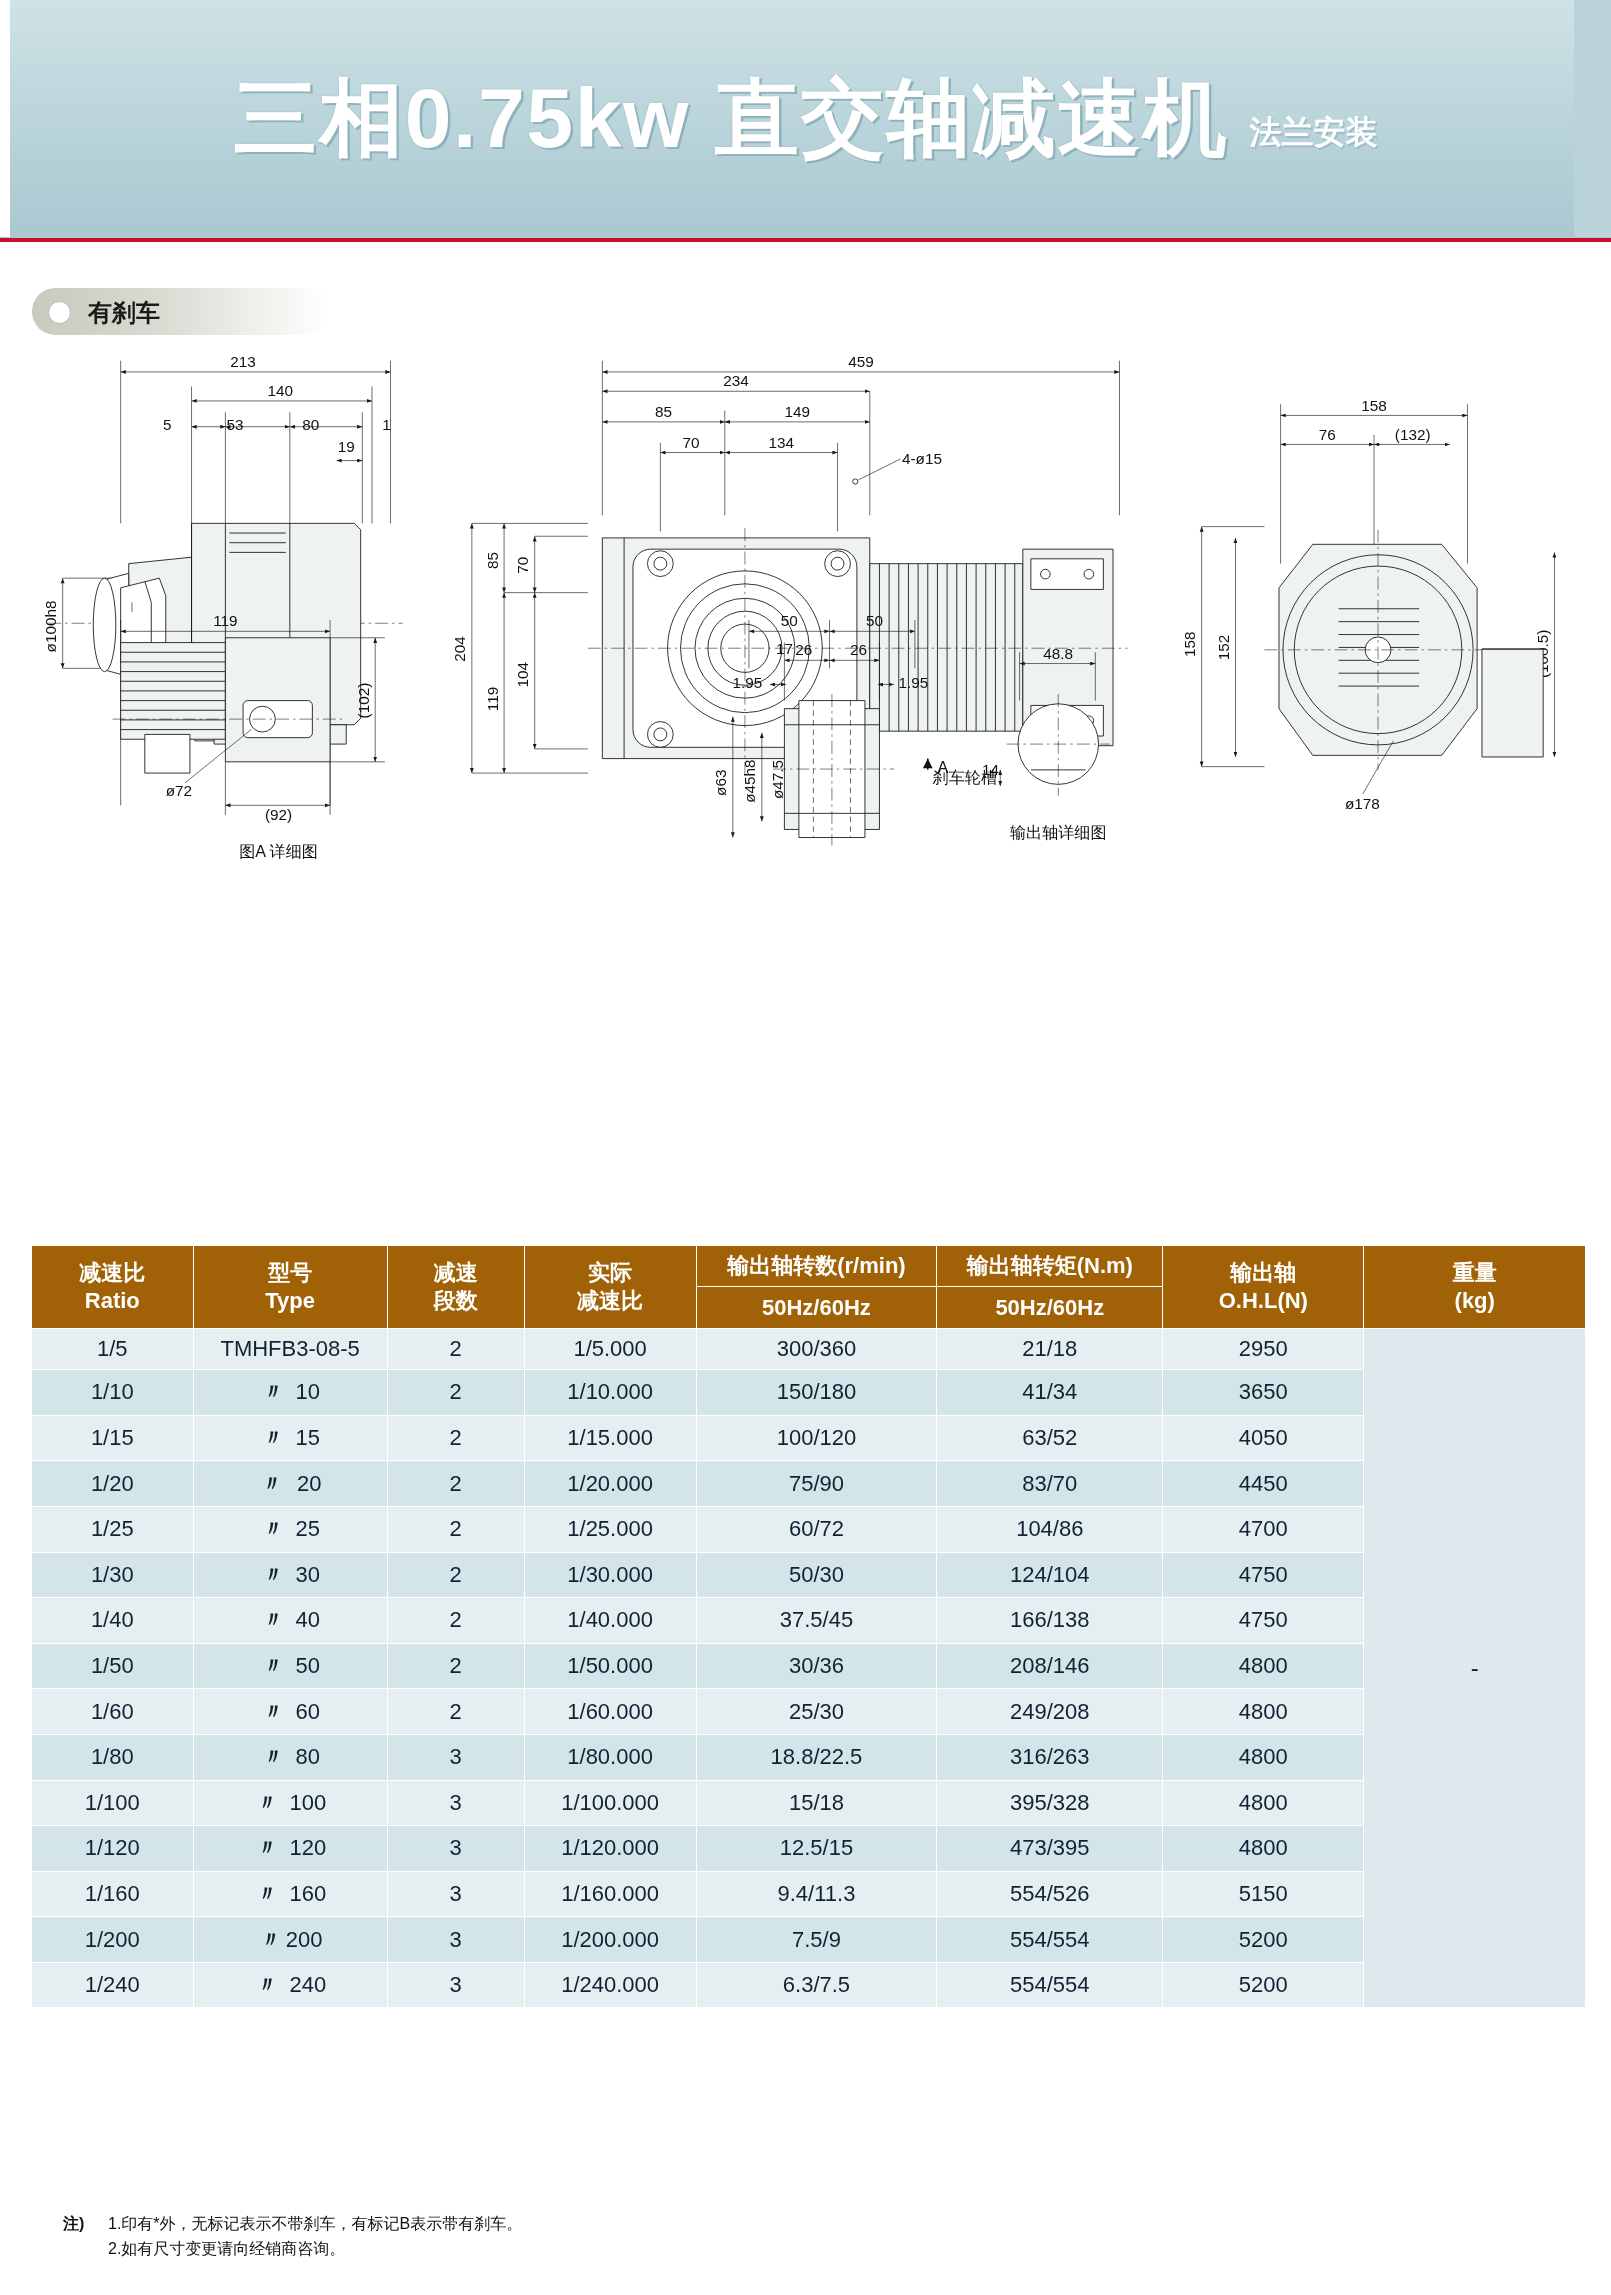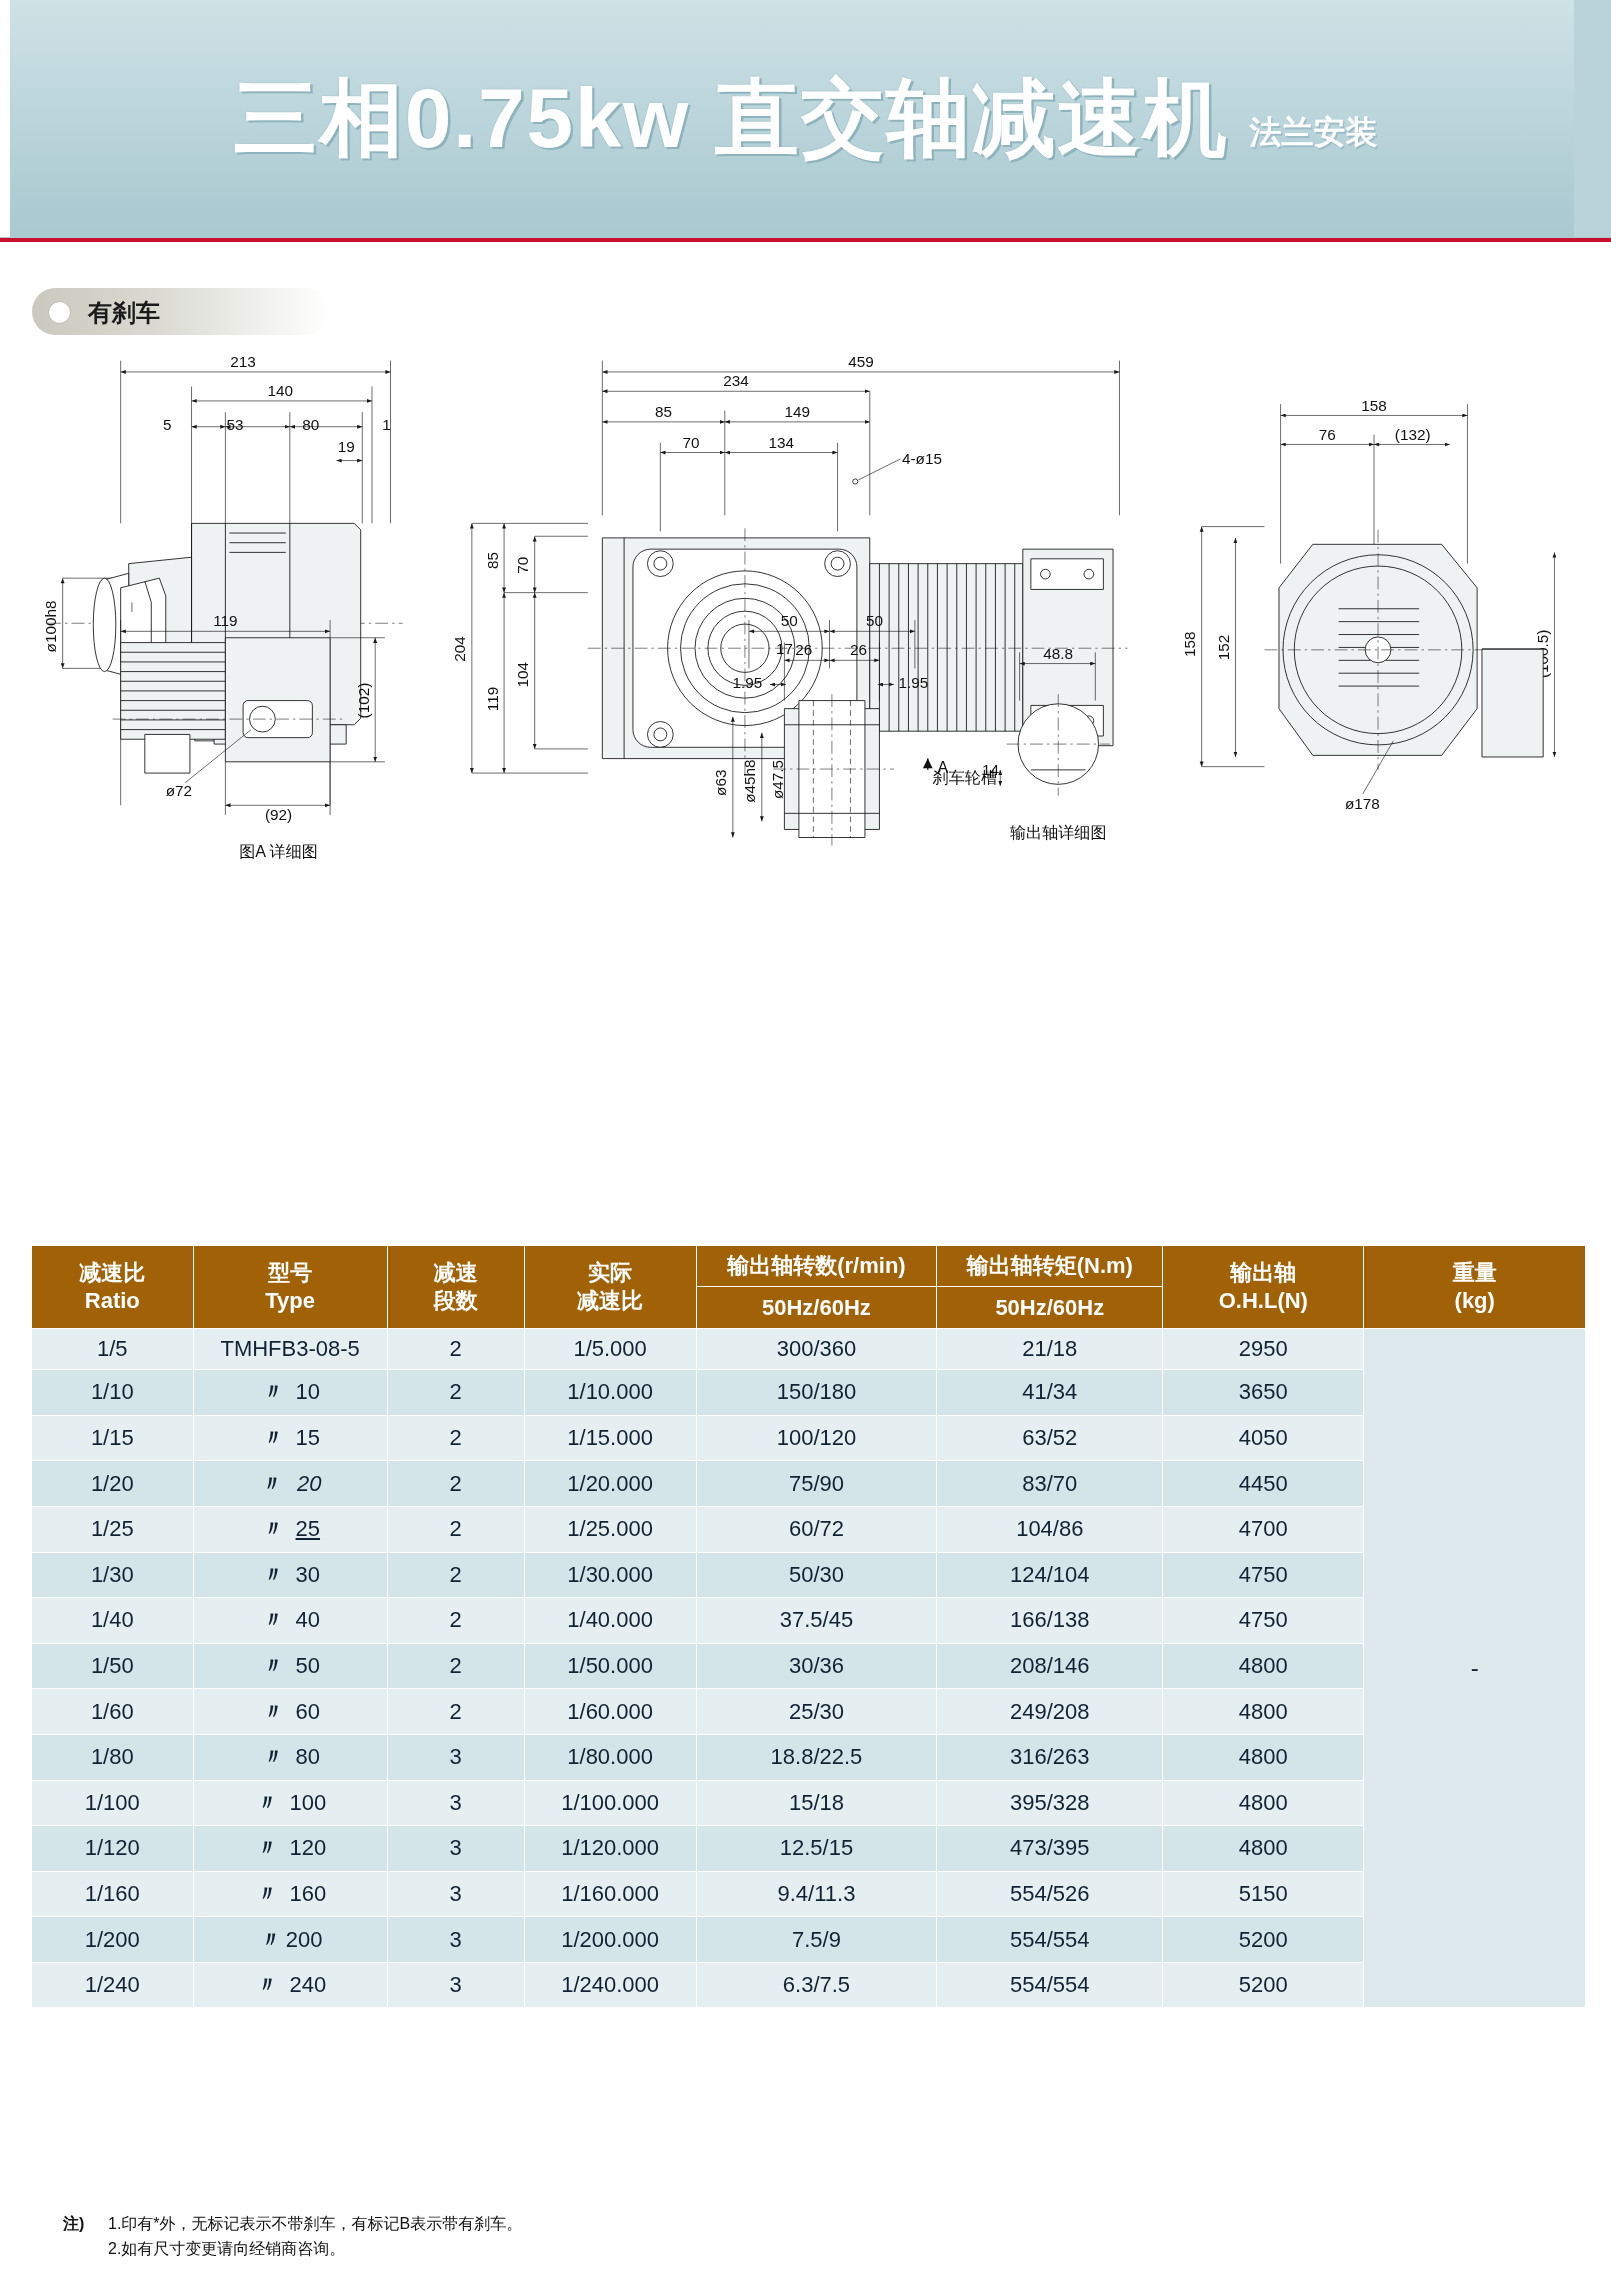--- a/index.html
+++ b/index.html
@@ -499,30 +499,30 @@
           <td>1/15</td>
           <td class="type-cell"><span class="type-q">〃</span><span style="margin-left: 11.3px;">15</span></td>
           <td>2</td>
           <td>1/15.000</td>
           <td>100/120</td>
           <td>63/52</td>
           <td>4050</td>
         </tr>
         <tr>
           <td>1/20</td>
-          <td class="type-cell"><span class="type-q">〃</span><span style="margin-left: 14px; font-style: italic;">20</span></td>
+          <td class="type-cell"><span class="type-q">〃</span><span style="margin-left: 14px;">20</span></td>
           <td>2</td>
           <td>1/20.000</td>
           <td>75/90</td>
           <td>83/70</td>
           <td>4450</td>
         </tr>
         <tr>
           <td>1/25</td>
-          <td class="type-cell"><span class="type-q">〃</span><span style="margin-left: 11.3px; text-decoration: underline;">25</span></td>
+          <td class="type-cell"><span class="type-q">〃</span><span style="margin-left: 11.3px;">25</span></td>
           <td>2</td>
           <td>1/25.000</td>
           <td>60/72</td>
           <td>104/86</td>
           <td>4700</td>
         </tr>
         <tr>
           <td>1/30</td>
           <td class="type-cell"><span class="type-q">〃</span><span style="margin-left: 11.3px;">30</span></td>
           <td>2</td>

